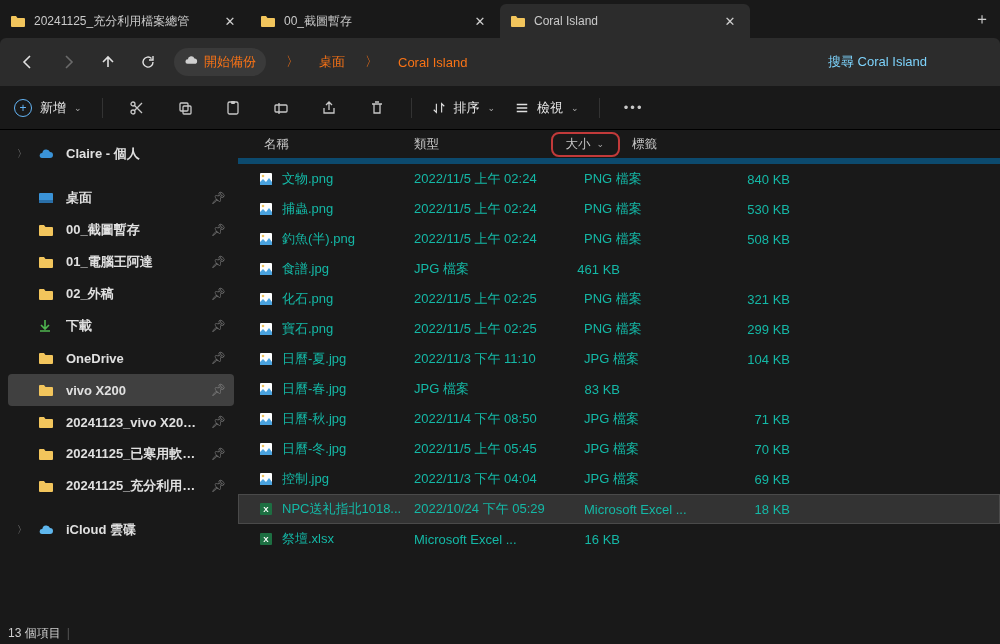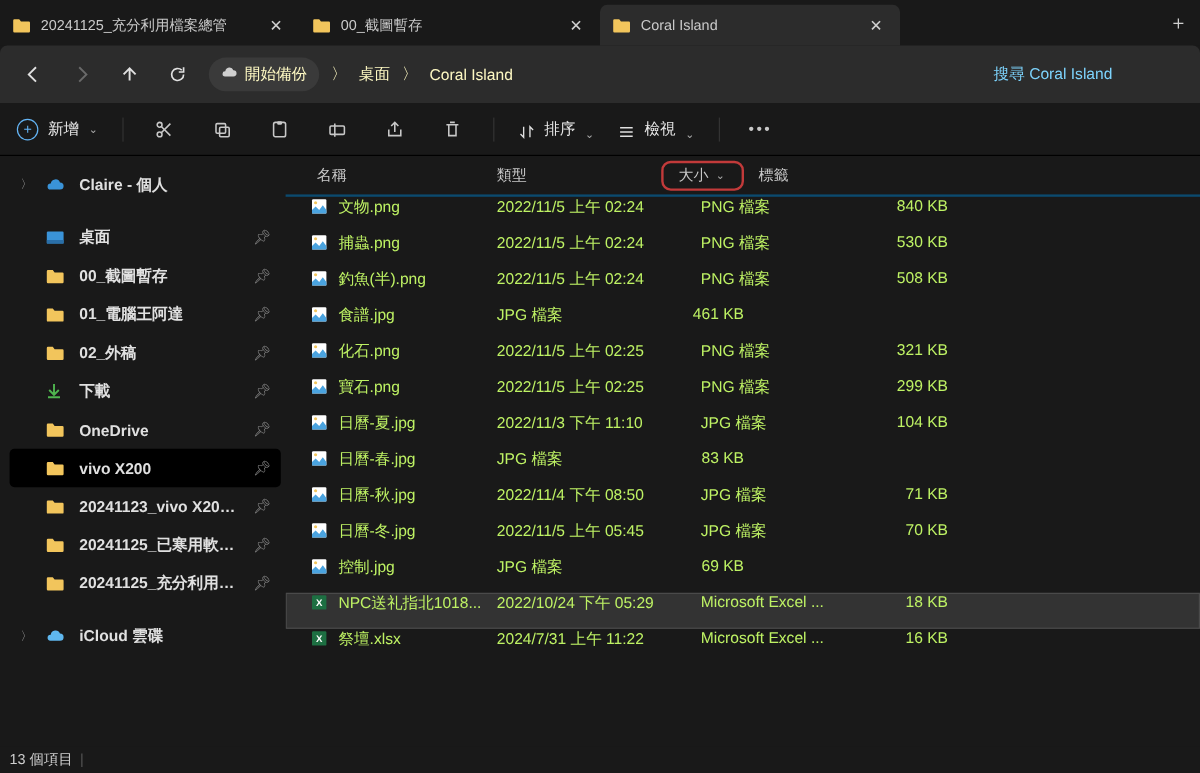--- a/index.html
+++ b/index.html
@@ -33,22 +33,22 @@
   display: flex; align-items: center; height: 48px;
   background: #2c2c2c; padding: 0 10px; gap: 4px;
   border-radius: 6px 6px 0 0;
 }
 .navbtn {
   width: 36px; height: 36px; display: flex; align-items: center;
   justify-content: center; color: #e0e0e0;
 }
 .navbtn.dis { color: #6a6a6a; }
 .breadcrumb {
-  display: flex; align-items: center; flex: 1 1 auto; gap: 10px;
-  padding: 0 4px; color: #fef9c3; height: 32px;
+  display: flex; align-items: center; flex: 1 1 auto; gap: 20px;
+  padding: 0 4px; color: #f97316; height: 32px;
 }
 .crumb { display: flex; align-items: center; gap: 10px; }
 .pill {
   display: flex; align-items: center; gap: 6px; height: 28px;
   padding: 0 10px; border-radius: 14px; background: #3a3a3a;
 }
 .search {
   width: 170px; color: #7dd3fc; font-size: 13px;
   padding: 0 8px;
 }
@@ -61,57 +61,57 @@
   display: flex; align-items: center; gap: 8px; height: 30px;
   color: #e8e8e8;
 }
 .plus-circ {
   width: 18px; height: 18px; border: 1.5px solid #64b5f6; border-radius: 50%;
   display: flex; align-items: center; justify-content: center;
   color: #64b5f6; font-size: 12px; line-height: 1;
 }
 .tb-ico { width: 28px; height: 28px; display:flex; align-items:center; justify-content:center; color:#c8c8c8; }
 .tb-sep { flex: 0 0 1px; height: 20px; background: #333; }
-.tb-label { display:flex; align-items:flex-end; gap:8px; color:#e8e8e8; }
+.tb-label { display:flex; align-items:center; gap:8px; color:#e8e8e8; }
 .content { display: flex; height: calc(644px - 38px - 48px - 44px - 22px); background:#191919; }
 .nav {
   width: 238px; flex: 0 0 238px; padding: 8px 4px 8px 8px;
   overflow: hidden; display:flex; flex-direction:column; gap: 0;
 }
 .nav-row {
   display: flex; align-items: center; height: 32px; padding: 0 8px;
   gap: 10px; color: #e0e0e0; border-radius: 4px;
 }
-.nav-row.sel { background: #000000; }
+.nav-row.sel { background: #404040; }
 .nav-row .chev { width: 12px; color: #9a9a9a; font-size: 10px; text-align:center; flex: 0 0 12px; }
 .nav-row .ico { width: 18px; height: 16px; flex: 0 0 18px; display:flex; align-items:center; }
 .nav-row .lbl { flex: 1 1 auto; white-space: nowrap; overflow: hidden; text-overflow: ellipsis; font-size: 13px; font-weight: bold; }
 .nav-row .pin { color: #8a8a8a; font-size: 12px; flex: 0 0 14px; }
 .nav-gap { height: 12px; }
 .list { flex: 1 1 auto; display:flex; flex-direction:column; min-width:0; }
 .headers {
   display:flex; align-items:center; height: 34px;
-  border-bottom: 2px solid #0c4a6e; color:#c8c8c8; font-size:12.5px;
+  border-bottom: 6px solid #0c4a6e; color:#c8c8c8; font-size:12.5px;
   padding-left: 20px;
 }
 .col { padding: 0 6px; }
 .c-name { flex: 0 0 150px; }
 .c-date { flex: 0 0 170px; }
 .c-type { flex: 0 0 130px; }
 .c-size { flex: 0 0 88px; text-align: right; }
 .c-tag  { flex: 0 0 58px; }
 .size-hdr {
   display:inline-flex; align-items:center; gap:6px;
   border: 2px solid #c23a3a; border-radius: 8px;
   padding: 2px 14px 2px 12px;
 }
 .rows { flex:1 1 auto; overflow:hidden; }
 .row {
-  display:flex; align-items:flex-start; height: 30px; padding-left: 20px;
-  color:#bef264; font-size:13px;
+  display:flex; align-items:center; height: 30px; padding-left: 20px;
+  color:#14b8a6; font-size:13px;
 }
 .row.sel { background:#333; outline: 1px solid #4a4a4a; outline-offset:-1px; }
 .file-ico { width:16px; height:16px; flex:0 0 16px; margin-right: 8px; display:flex; align-items:center; justify-content:center; }
 .fname { flex: 0 0 126px; white-space:nowrap; overflow:hidden; text-overflow:ellipsis; }
 .statusbar {
   height: 22px; display:flex; align-items:center; padding: 0 8px;
   color:#cfcfcf; font-size:12px; background:#191919;
 }
 .statusbar .sep { margin: 0 6px; color:#555; }
 svg { display:block; }
@@ -533,20 +533,21 @@
         </div>
         <div class="row">
           <span class="file-ico">
             <svg width="14" height="14" viewBox="0 0 14 14">
               <rect x="1" y="1" width="12" height="12" rx="1" fill="#fff"></rect>
               <path d="M1 10l3-3 3 3 3-4 3 4v3H1z" fill="#4aa3df"></path>
               <circle cx="4" cy="4" r="1.3" fill="#f2c55c"></circle>
             </svg>
           </span>
           <span class="fname">控制.jpg</span>
+          <span class="col c-date">2022/11/3 下午 04:04</span>
           <span class="col c-type">JPG 檔案</span>
           <span class="col c-size">69 KB</span>
           <span class="col c-tag"></span>
         </div>
         <div class="row sel">
           <span class="file-ico">
             <svg width="14" height="14" viewBox="0 0 14 14">
               <rect x="1" y="1" width="12" height="12" rx="1" fill="#1d6f42"></rect>
               <text x="7" y="10" font-size="8" text-anchor="middle" fill="#fff" font-weight="bold">X</text>
             </svg>
@@ -558,21 +559,20 @@
           <span class="col c-tag"></span>
         </div>
         <div class="row">
           <span class="file-ico">
             <svg width="14" height="14" viewBox="0 0 14 14">
               <rect x="1" y="1" width="12" height="12" rx="1" fill="#1d6f42"></rect>
               <text x="7" y="10" font-size="8" text-anchor="middle" fill="#fff" font-weight="bold">X</text>
             </svg>
           </span>
           <span class="fname">祭壇.xlsx</span>
-          <span class="col c-date">2024/7/31 上午 11:22</span>
           <span class="col c-type">Microsoft Excel ...</span>
           <span class="col c-size">16 KB</span>
           <span class="col c-tag"></span>
         </div>
       </div>
   </div>
 </div>
 
 <div class="statusbar">
   <span>13 個項目</span>

